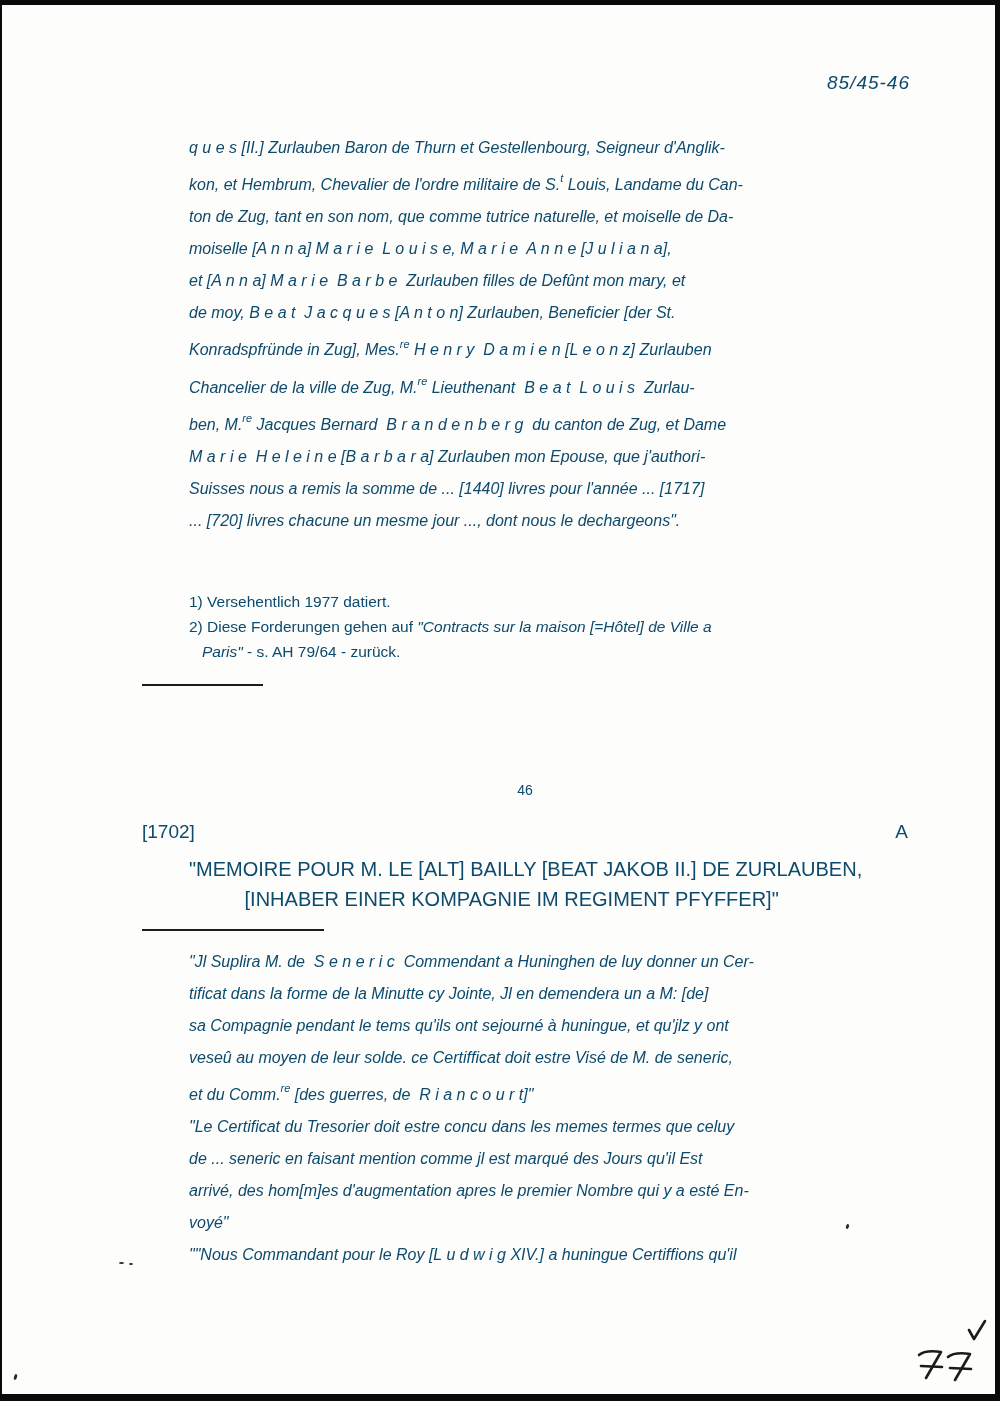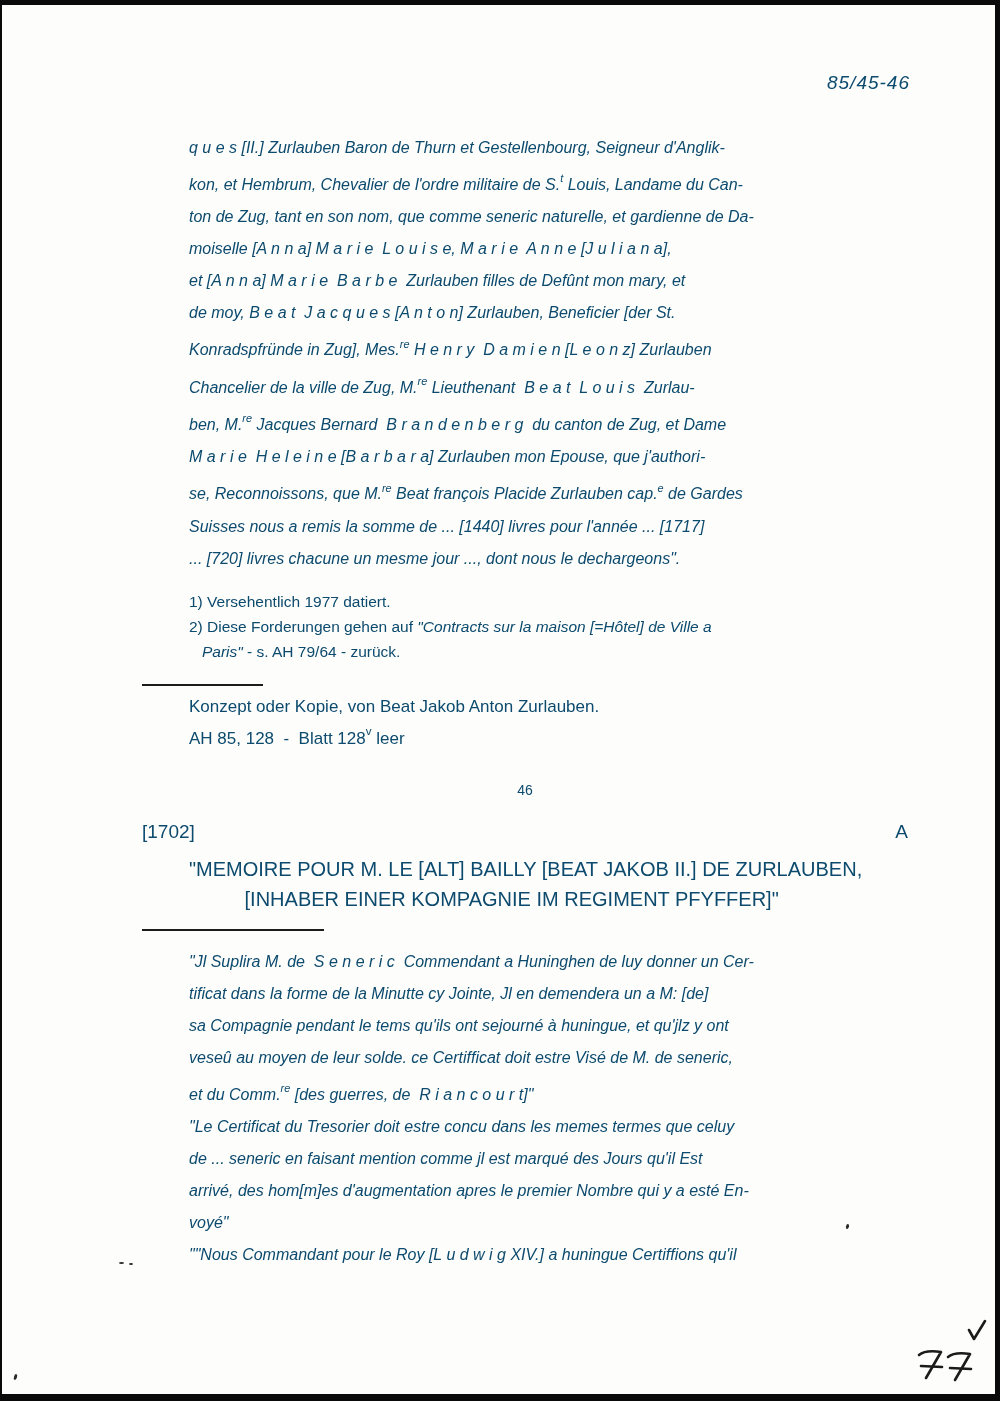--- a/index.html
+++ b/index.html
@@ -76,45 +76,40 @@
   <div class="edge edge-top"></div>
   <div class="edge edge-left"></div>
   <div class="edge edge-right"></div>
   <div class="edge edge-bottom"></div>
 
   <div class="pageno">85/45-46</div>
 
   <div class="doc-body doc1 lines">
       <div class="line">q u e s [II.] Zurlauben Baron de Thurn et Gestellenbourg, Seigneur d'Anglik-</div>
       <div class="line">kon, et Hembrum, Chevalier de l'ordre militaire de S.<sup>t</sup> Louis, Landame du Can-</div>
-      <div class="line">ton de Zug, tant en son nom, que comme seneric naturelle, et gardienne de Da-</div>
+      <div class="line">ton de Zug, tant en son nom, que comme tutrice naturelle, et moiselle de Da-</div>
       <div class="line">moiselle [A n n a] M a r i e  L o u i s e, M a r i e  A n n e [J u l i a n a],</div>
       <div class="line">et [A n n a] M a r i e  B a r b e  Zurlauben filles de Defûnt mon mary, et</div>
       <div class="line">de moy, B e a t  J a c q u e s [A n t o n] Zurlauben, Beneficier [der St.</div>
       <div class="line">Konradspfründe in Zug], Mes.<sup>re</sup> H e n r y  D a m i e n [L e o n z] Zurlauben</div>
       <div class="line">Chancelier de la ville de Zug, M.<sup>re</sup> Lieuthenant  B e a t  L o u i s  Zurlau-</div>
       <div class="line">ben, M.<sup>re</sup> Jacques Bernard  B r a n d e n b e r g  du canton de Zug, et Dame</div>
       <div class="line">M a r i e  H e l e i n e [B a r b a r a] Zurlauben mon Epouse, que j'authori-</div>
-      <div class="line">se, Reconnoissons, que M.<sup>re</sup> Beat françois Placide Zurlauben cap.<sup>e</sup> de Gardes</div>
       <div class="line">Suisses nous a remis la somme de ... [1440] livres pour l'année ... [1717]</div>
       <div class="line">... [720] livres chacune un mesme jour ..., dont nous le dechargeons".</div>
     </div>
 
   <div class="footnotes lines">
       <div class="line">1) Versehentlich 1977 datiert.</div>
       <div class="line">2) Diese Forderungen gehen auf <i>"Contracts sur la maison [=Hôtel] de Ville a</i></div>
       <div class="line">   <i>Paris"</i> - s. AH 79/64 - zurück.</div>
     </div>
 
   <div class="rule rule1"></div>
 
-  <div class="provenance lines">
-      <div class="line">Konzept oder Kopie, von Beat Jakob Anton Zurlauben.</div>
-      <div class="line">AH 85, 128  -  Blatt 128<sup>v</sup> leer</div>
-    </div>
 
   <div class="entry-number">46</div>
 
   <div class="entry-meta">
     <span>[1702]</span>
     <span>A</span>
   </div>
 
   <div class="entry-title lines">
       <div class="line">"MEMOIRE POUR M. LE [ALT] BAILLY [BEAT JAKOB II.] DE ZURLAUBEN,</div>

